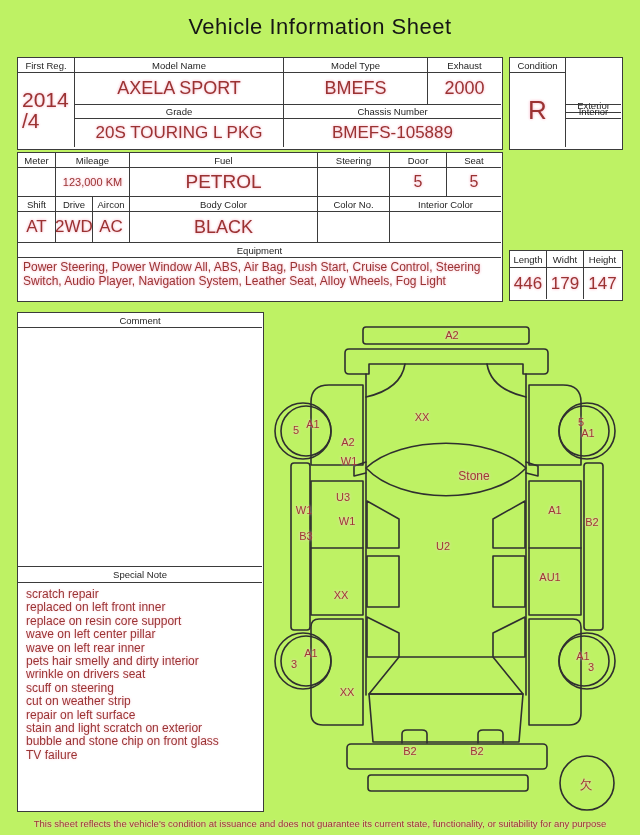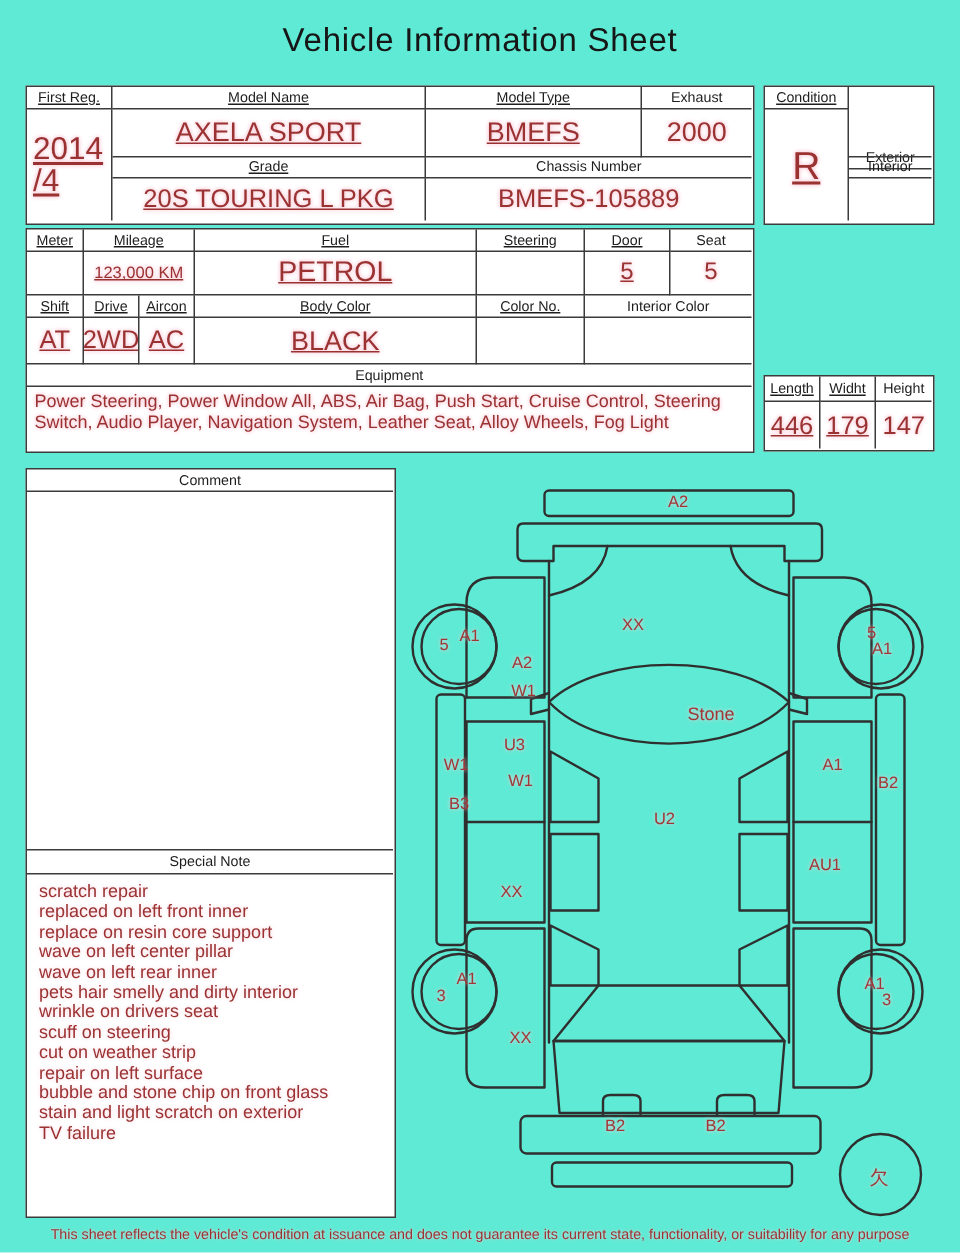--- a/index.html
+++ b/index.html
@@ -1,21 +1,21 @@
 <!DOCTYPE html>
 <html><head>
 <meta charset="utf-8">
 <style>
   html,body{margin:0;padding:0;background:#ffffff;}
   body{width:640px;height:835px;position:relative;font-family:"Liberation Sans","DejaVu Sans",sans-serif;}
-  .sheet{position:absolute;inset:0;background:#5eead4;overflow:hidden;}
+  .sheet{position:absolute;inset:0;background:#bef264;overflow:hidden;}
   .title{position:absolute;left:0;top:14px;width:100%;text-align:center;font-size:22px;color:#161616;letter-spacing:.5px;}
   .box{position:absolute;border:1.5px solid #3b3b3b;background:#fff;box-sizing:border-box;}
   .cell{position:absolute;box-sizing:border-box;display:flex;align-items:center;justify-content:center;overflow:hidden;}
-  .br{border-right:1px solid #3b3b3b;text-decoration:underline;}
+  .br{border-right:1px solid #3b3b3b;}
   .bb{border-bottom:1px solid #3b3b3b;}
   .lbl{font-size:9.5px;color:#1e1e1e;}
   .val{color:#9b3232;text-shadow:0 0 3px #f9cdd9,0 0 3px #f9cdd9;}
   .fs21{font-size:21px;} .fs18{font-size:18px;} .fs15{font-size:17px;} .fs19{font-size:19px;}
   .fs16{font-size:16px;} .fs11{font-size:11px;} .fs26{font-size:26px;} .fs12{font-size:12px;}
   .firstreg{flex-direction:column;align-items:flex-start;padding-left:4px;line-height:21px;}
   .equip-text{align-items:flex-start;justify-content:flex-start;text-align:left;padding:2px 5px;line-height:14px;}
   .notes-area{display:block;padding:5px 8px;}
   .note-line{font-size:12px;line-height:13.4px;color:#9b3232;text-shadow:0 0 3px #f9cdd9;}
   .comment-area{align-items:flex-start;}
@@ -108,22 +108,22 @@
         <div class="note-line">scratch repair</div>
         <div class="note-line">replaced on left front inner</div>
         <div class="note-line">replace on resin core support</div>
         <div class="note-line">wave on left center pillar</div>
         <div class="note-line">wave on left rear inner</div>
         <div class="note-line">pets hair smelly and dirty interior</div>
         <div class="note-line">wrinkle on drivers seat</div>
         <div class="note-line">scuff on steering</div>
         <div class="note-line">cut on weather strip</div>
         <div class="note-line">repair on left surface</div>
+        <div class="note-line">stain and light scratch on exterior</div>
         <div class="note-line">bubble and stone chip on front glass</div>
-        <div class="note-line">stain and light scratch on exterior</div>
         <div class="note-line">TV failure</div>
       </div>
   </div>
 
   <div class="diagram">
     <svg viewBox="0 0 375 510" width="375" height="510" fill="none" stroke="#2f2f2f" stroke-width="1.6" stroke-linejoin="round" stroke-linecap="round">
 
       <rect x="98" y="22" width="166" height="17" rx="3"></rect>
 
       <path d="M84,44 H279 Q283,44 283,48 V65 Q283,69 279,69 H258 V59 H104 V69 H84 Q80,69 80,65 V48 Q80,44 84,44 Z"></path>

